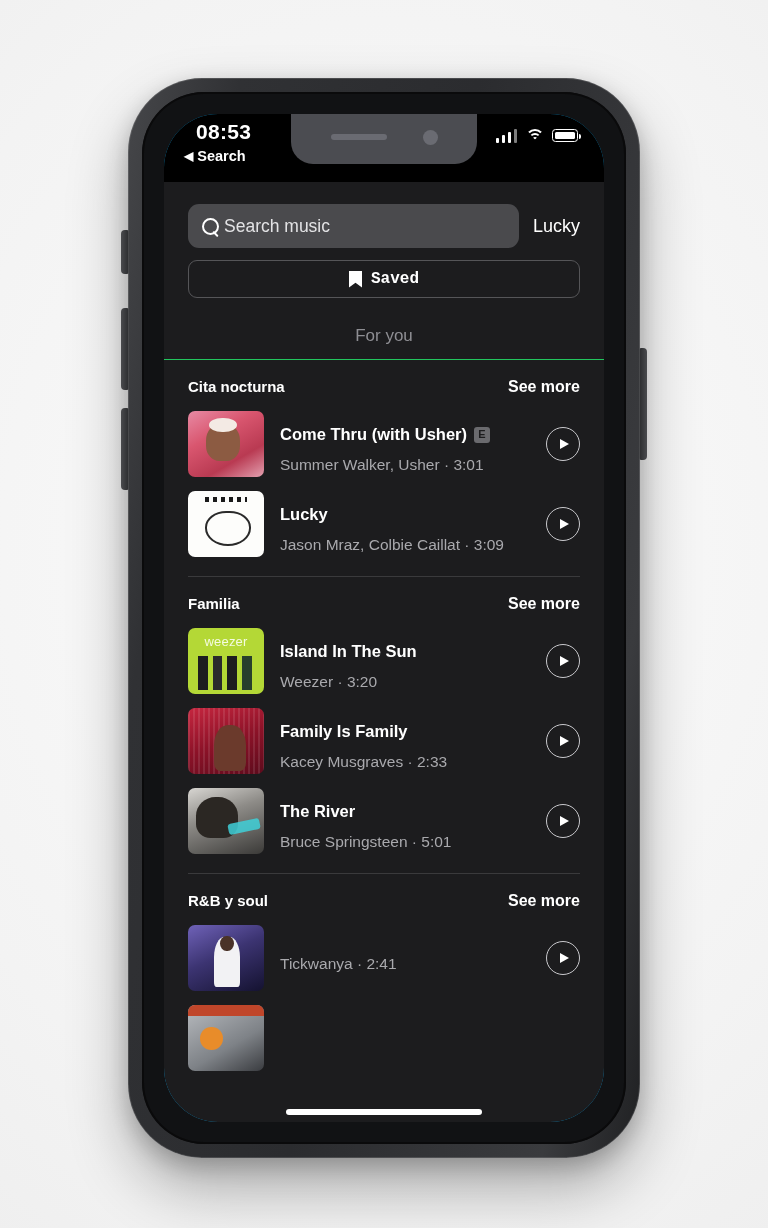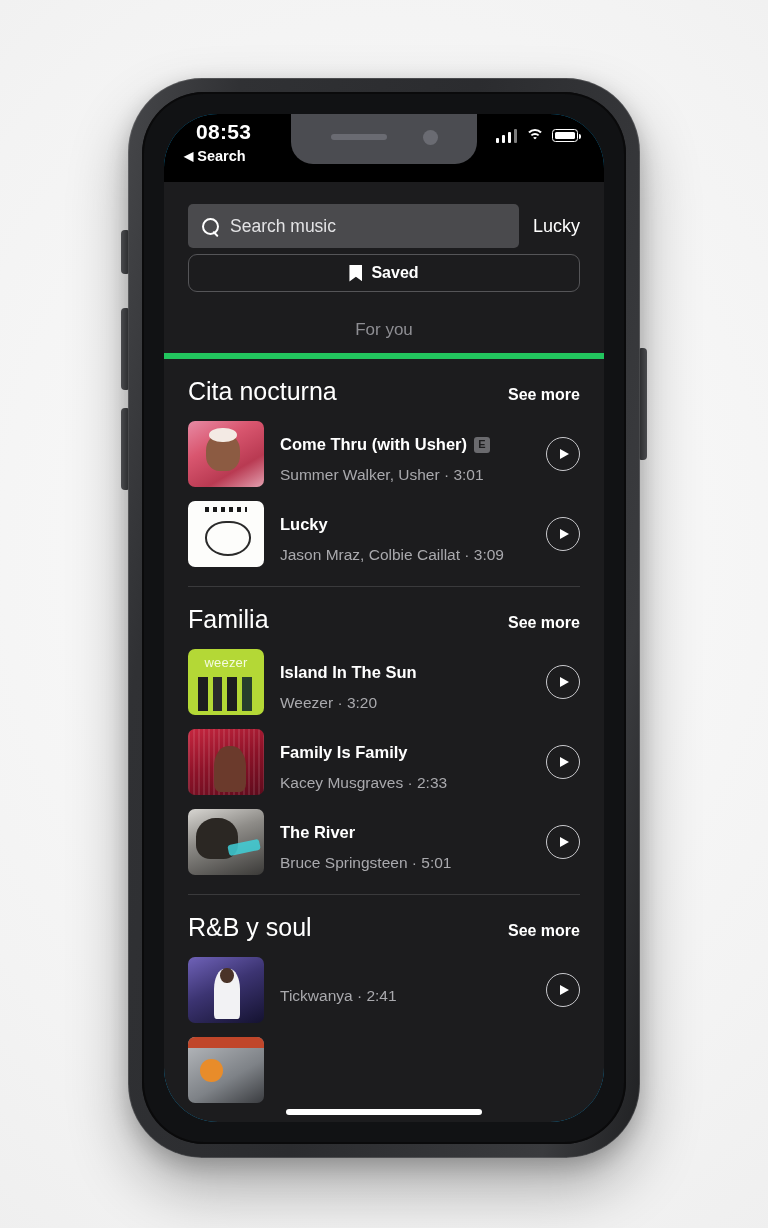--- a/index.html
+++ b/index.html
@@ -87,55 +87,55 @@
   .batt{ position:relative; width:26px; height:13px; border:1.7px solid #fff; border-radius:3.5px; }
   .batt i{ position:absolute; inset:1.6px; background:#fff; border-radius:1.5px; }
   .batt::after{ content:""; position:absolute; right:-4px; top:3.6px; width:2.2px; height:5px;
     background:#fff; border-radius:0 2px 2px 0; }
 
   
   .app{ background:#1c1c1e; height:calc(100% - 68px); position:relative; }
 
   .searchrow{ display:flex; align-items:center; gap:14px; padding:22px 24px 0 24px; }
   .searchbox{
-    flex:1; height:44px; background:#4a4a4d; border-radius:5px;
-    display:flex; align-items:center; gap:11px; padding:16px 14px;
+    flex:1; height:44px; background:#4a4a4d; border-radius:11px;
+    display:flex; align-items:center; gap:5px; padding:16px 14px;
   }
   .searchbox .ph{ font-size:17.5px; color:#e3e3e5; }
   .magnifier{ width:17px; height:17px; position:relative; flex:0 0 auto; }
   .magnifier::before{ content:""; position:absolute; left:0; top:0; width:13px; height:13px;
     border:2px solid #fff; border-radius:50%; }
   .magnifier::after{ content:""; position:absolute; right:0px; bottom:0px; width:7px; height:2px;
     background:#fff; transform:rotate(45deg); border-radius:1px; }
   .cancel{ font-size:18px; color:#fff; }
 
-  .saved-wrap{ padding:6px 24px 0 24px; }
+  .saved-wrap{ padding:12px 24px 0 24px;font-family:Liberation Mono, monospace; }
   .saved-btn{
     height:38px; border:1px solid #555558; border-radius:9px;
     display:flex; align-items:center; justify-content:center; gap:9px;
     color:#fff; font-size:16px; font-weight:700; background:transparent;
   }
   .bookmark{ width:13px; height:17px; background:#fff;
     clip-path:polygon(0 0,100% 0,100% 100%,50% 72%,0 100%); }
 
-  .tabs{ display:flex; margin-top:18px; border-bottom:6px solid #22c55e; }
+  .tabs{ display:flex; margin-top:18px; border-bottom:1px solid #22c55e; }
   .tab{ flex:1; text-align:center; padding:10px 0 13px 0; font-size:17px; position:relative; }
   .tab.inactive{ color:#8e8e93; }
   .tab.active{ color:#fff; font-weight:700; }
   .tab.active::after{
     content:""; position:absolute; left:0; right:0; bottom:-1px; height:2.5px; background:#fff;
   }
 
   .scroll{ overflow:hidden; height:calc(100% - 196px); }
 
   .section-head{
     display:flex; align-items:baseline; justify-content:space-between;
     padding:18px 24px 8px 24px;
   }
-  .section-title{ font-size:25px; font-weight:400; color:#fff; }
+  .section-title{ font-size:15px; font-weight:700; color:#fff; }
   .see-more{ font-size:16px; font-weight:700; color:#fff; }
 
   .track{ display:flex; align-items:center; gap:16px; padding:7px 24px; }
   .art{ width:76px; height:66px; border-radius:7px; flex:0 0 auto; overflow:hidden; position:relative; }
   .tmeta{ flex:1; min-width:0; }
   .ttitle{ font-size:16.5px; font-weight:700; color:#fff; display:flex; align-items:center; gap:7px;margin-top:11px; }
   .tsub{ font-size:15.5px; color:#a9a9ad; margin-top:12px; }
   .ebadge{
     display:inline-flex; align-items:center; justify-content:center;
     width:16px; height:16px; border-radius:3px; background:#6a6a6e;

